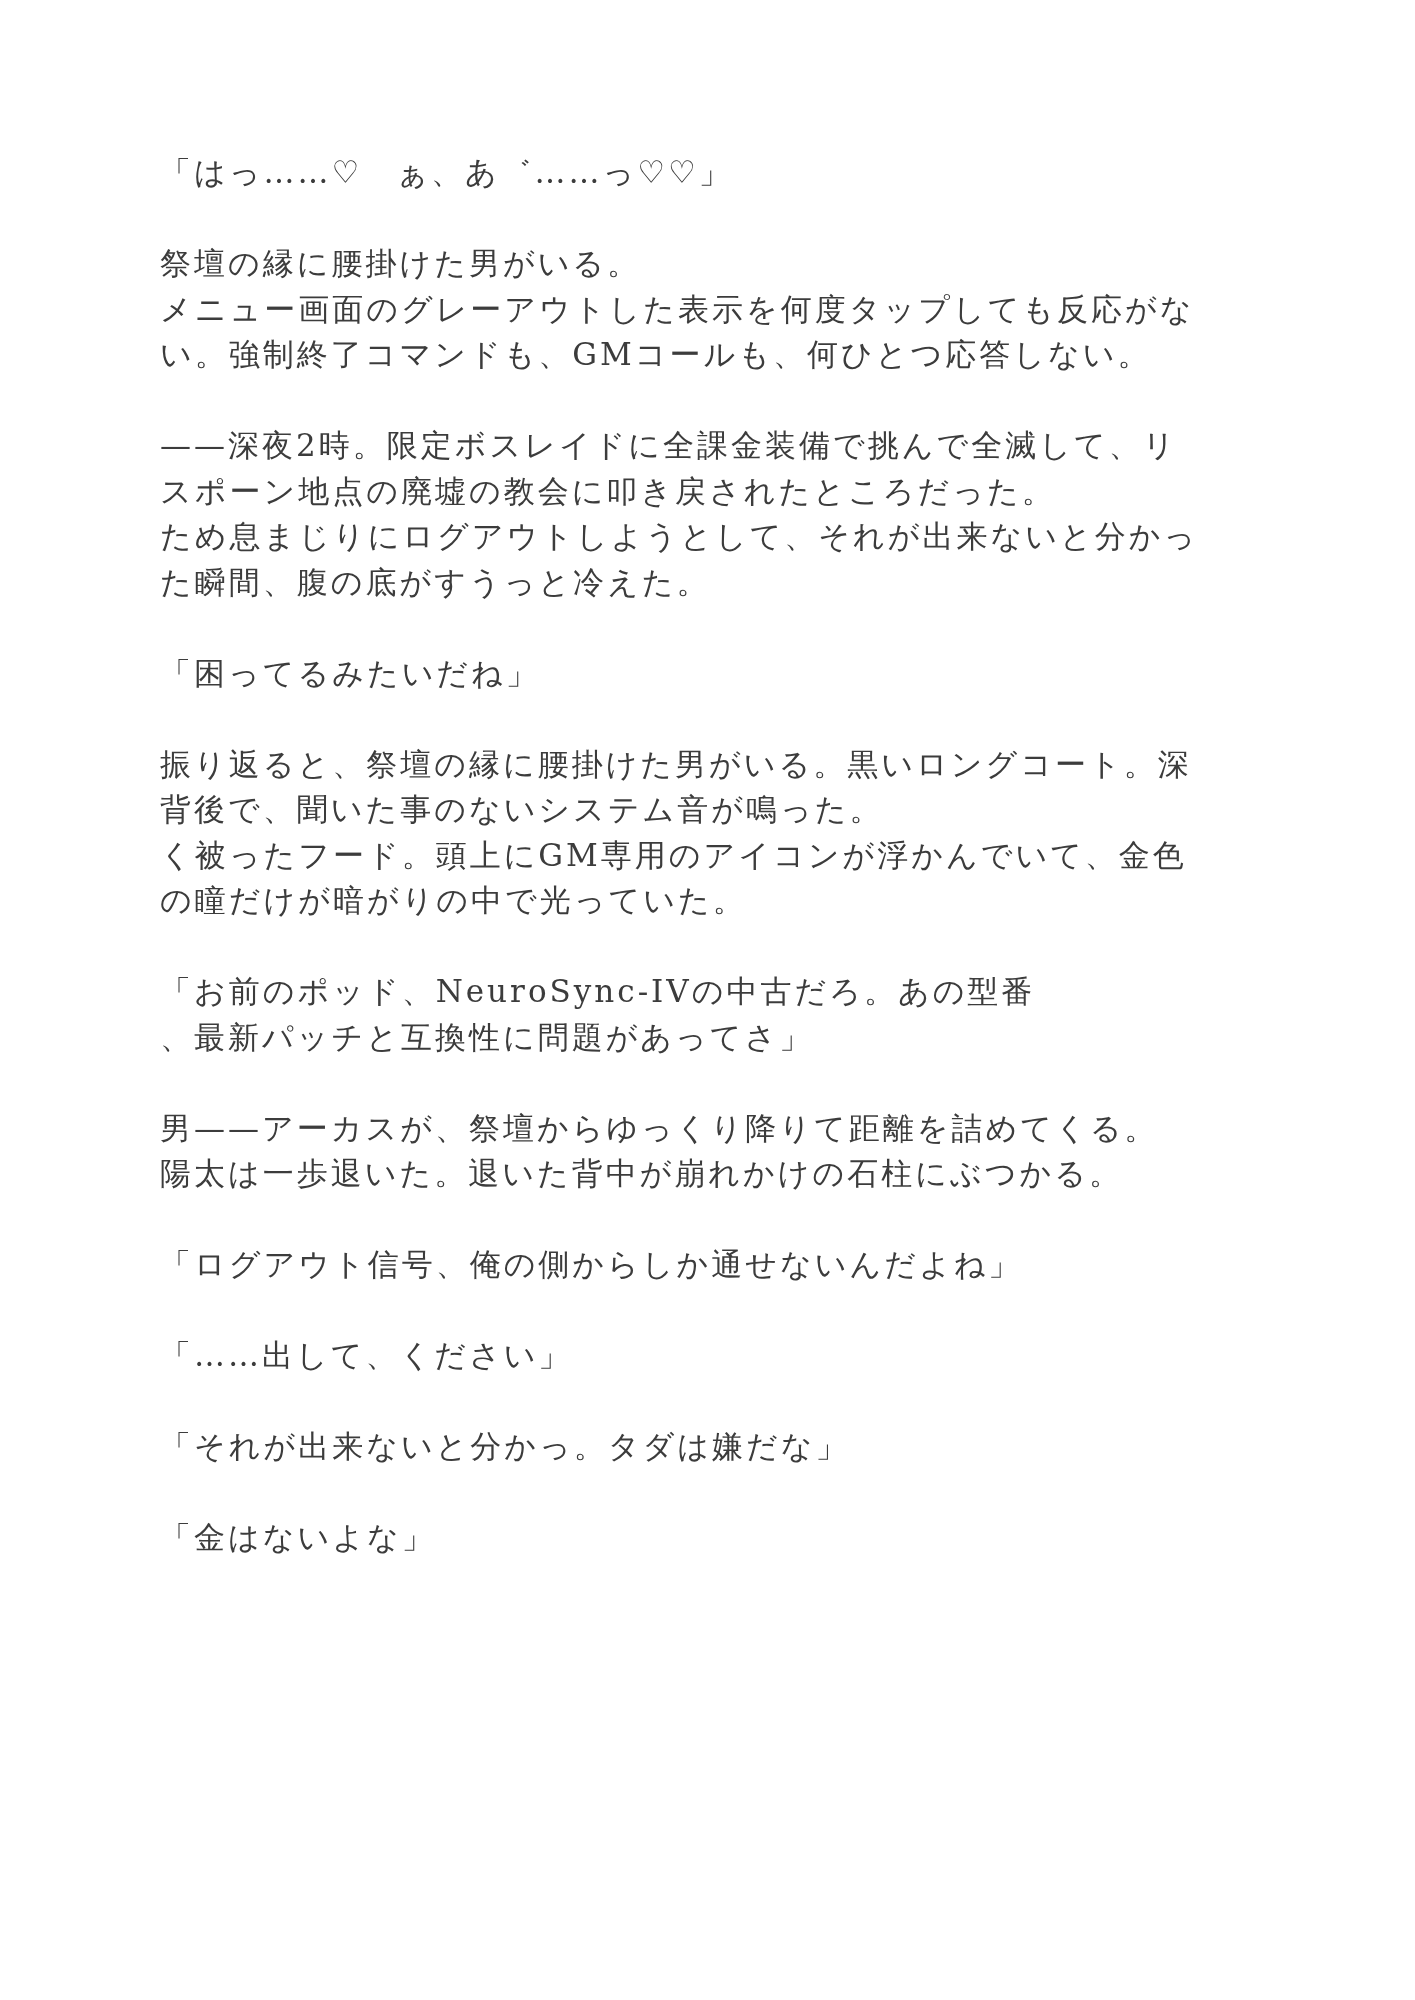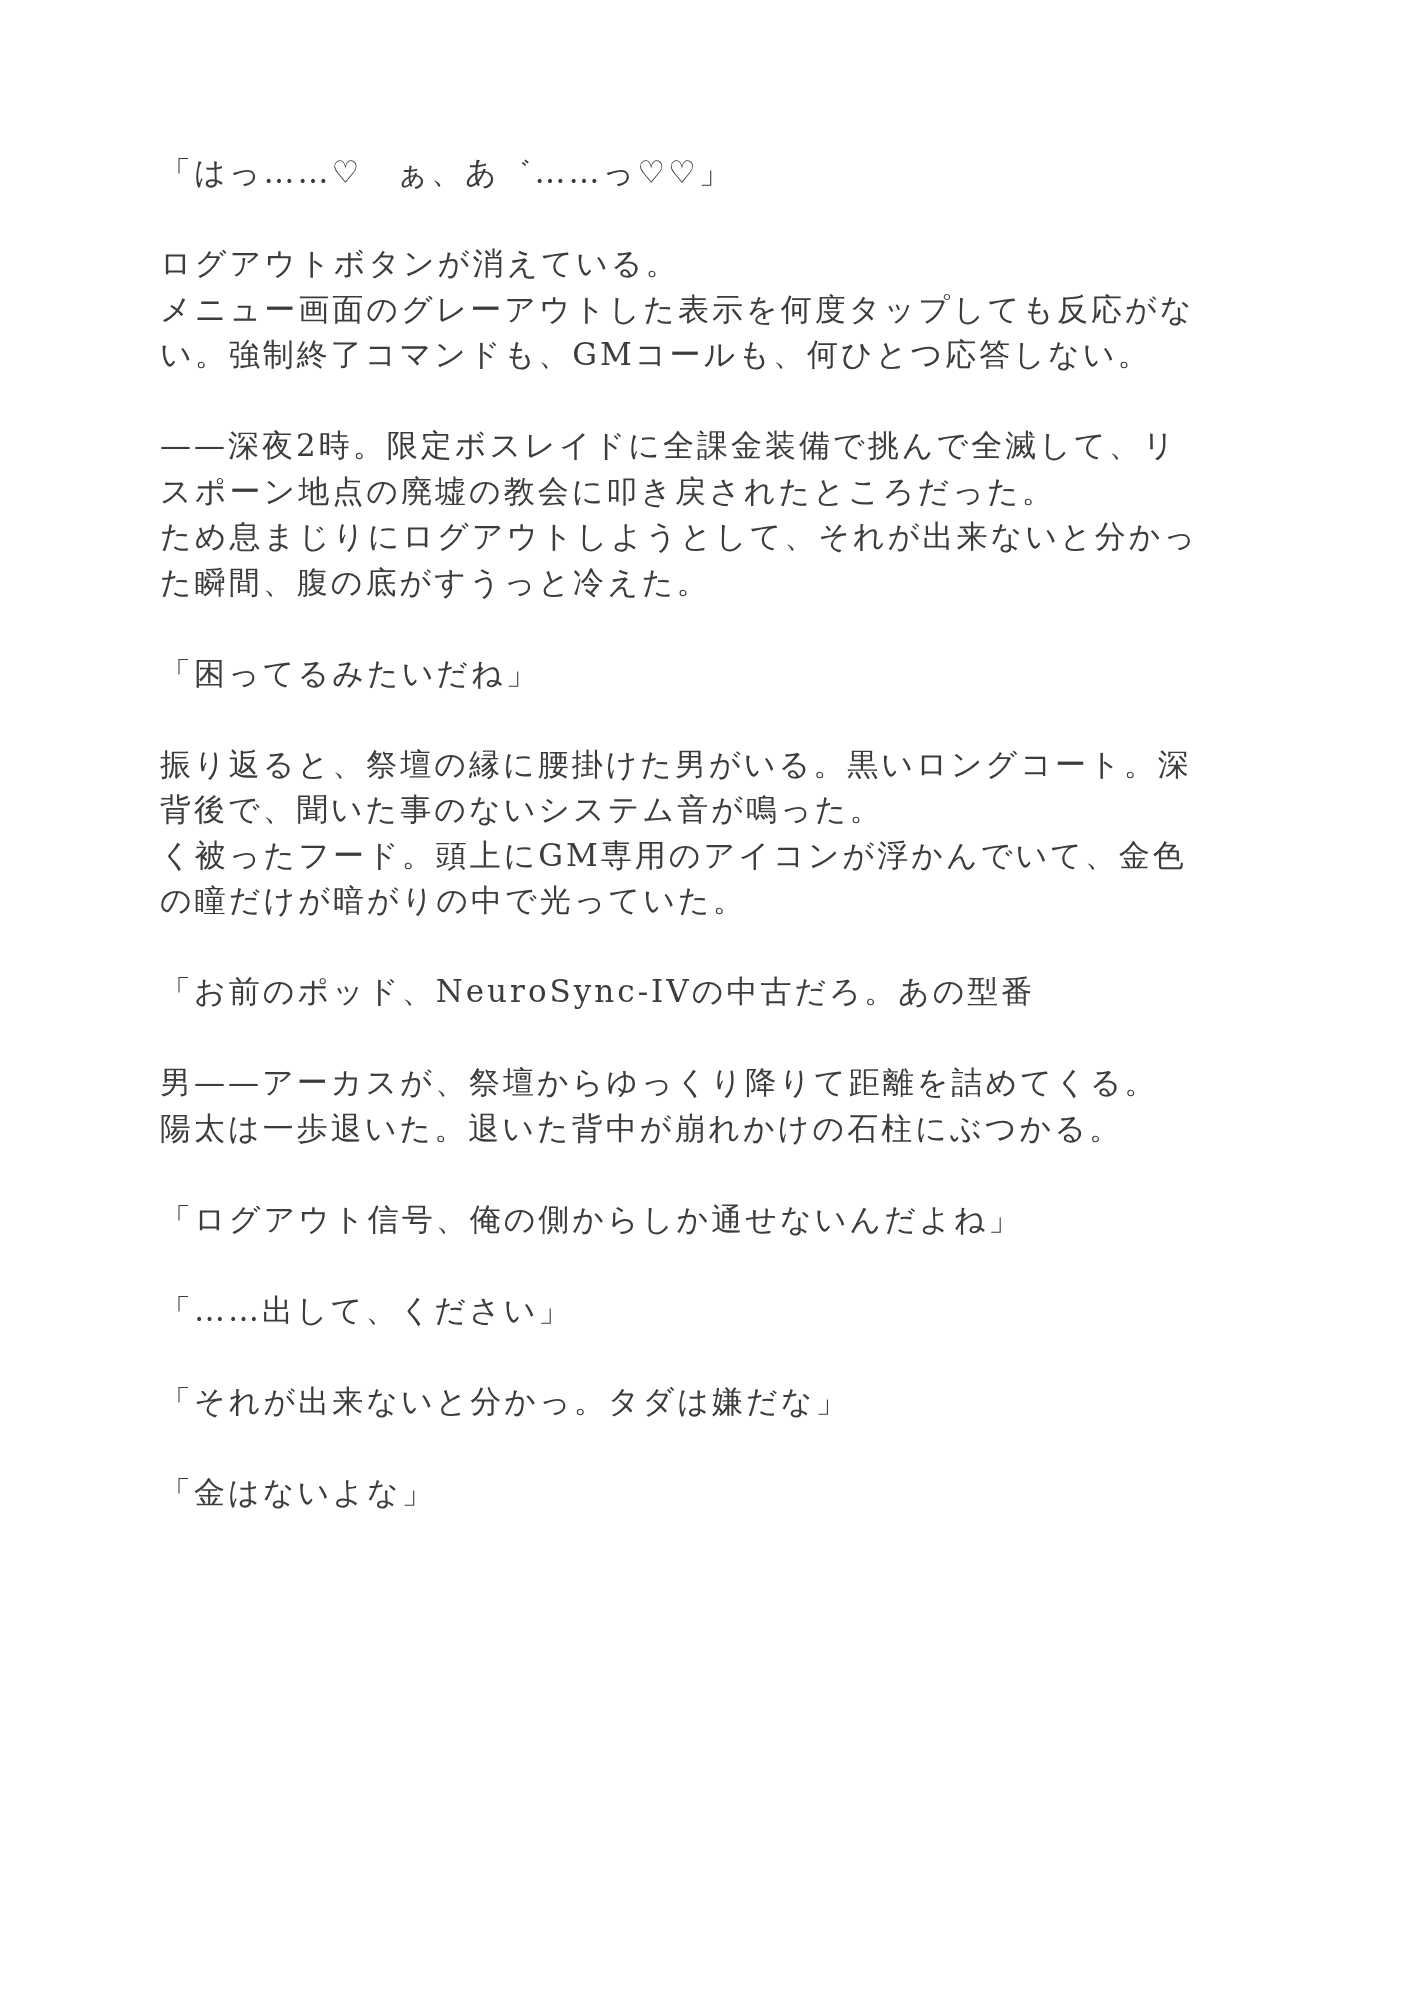--- a/index.html
+++ b/index.html
@@ -37,41 +37,42 @@
 </style>
 </head>
 <body>
 
 <div class="page" style="background: rgb(255, 255, 255); color: rgb(60, 60, 60);">
   <div class="doc-body">
       <div class="paragraph">
         <div class="line">「はっ……♡　ぁ、あ゛……っ♡♡」</div>
       </div>
       <div class="paragraph">
-        <div class="line">ログアウトボタンが消えている。</div>
+        <div class="line">祭壇の縁に腰掛けた男がいる。</div>
         <div class="line">メニュー画面のグレーアウトした表示を何度タップしても反応がな</div>
         <div class="line">い。強制終了コマンドも、GMコールも、何ひとつ応答しない。</div>
       </div>
       <div class="paragraph">
         <div class="line">——深夜2時。限定ボスレイドに全課金装備で挑んで全滅して、リ</div>
         <div class="line">スポーン地点の廃墟の教会に叩き戻されたところだった。</div>
         <div class="line">ため息まじりにログアウトしようとして、それが出来ないと分かっ</div>
         <div class="line">た瞬間、腹の底がすうっと冷えた。</div>
       </div>
       <div class="paragraph">
         <div class="line">「困ってるみたいだね」</div>
       </div>
       <div class="paragraph">
         <div class="line">振り返ると、祭壇の縁に腰掛けた男がいる。黒いロングコート。深</div>
         <div class="line">背後で、聞いた事のないシステム音が鳴った。</div>
         <div class="line">く被ったフード。頭上にGM専用のアイコンが浮かんでいて、金色</div>
         <div class="line">の瞳だけが暗がりの中で光っていた。</div>
       </div>
       <div class="paragraph">
         <div class="line">「お前のポッド、NeuroSync-IVの中古だろ。あの型番</div>
+        <div class="line">、最新パッチと互換性に問題があってさ」</div>
       </div>
       <div class="paragraph">
         <div class="line">男——アーカスが、祭壇からゆっくり降りて距離を詰めてくる。</div>
         <div class="line">陽太は一歩退いた。退いた背中が崩れかけの石柱にぶつかる。</div>
       </div>
       <div class="paragraph">
         <div class="line">「ログアウト信号、俺の側からしか通せないんだよね」</div>
       </div>
       <div class="paragraph">
         <div class="line">「……出して、ください」</div>

